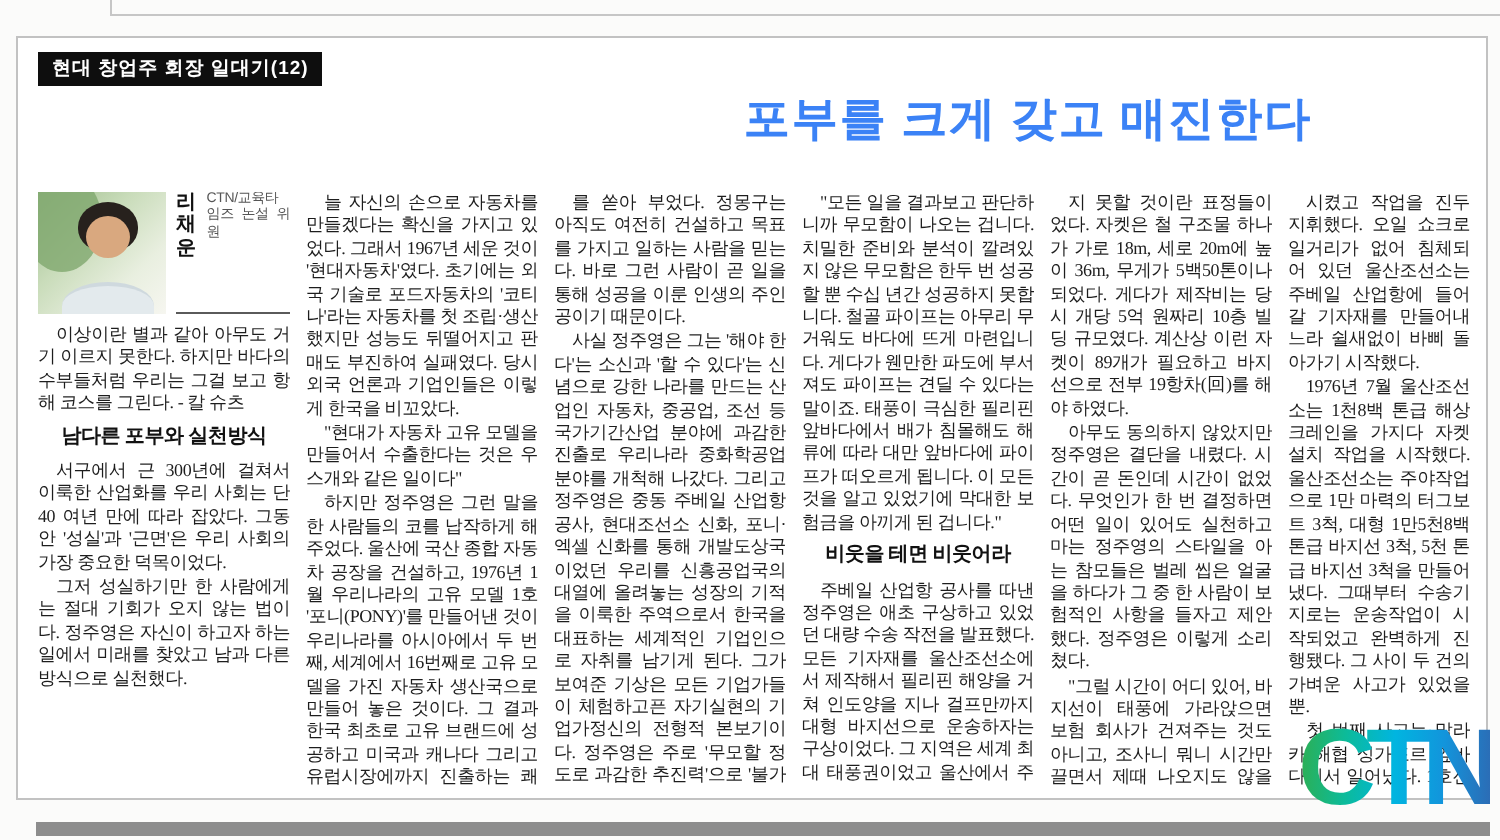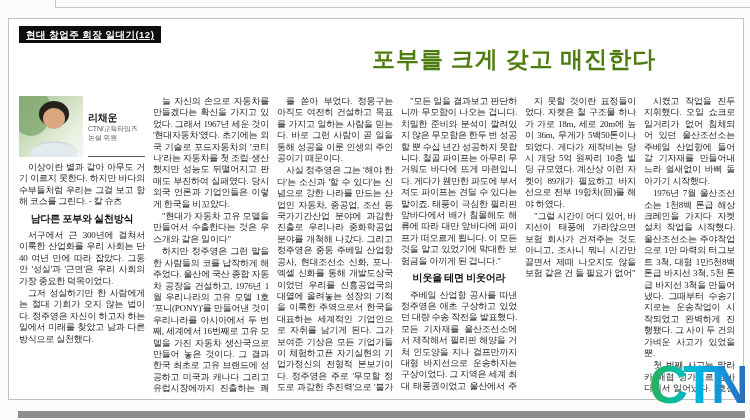--- a/index.html
+++ b/index.html
@@ -8,44 +8,44 @@
 
   .page { position:relative; width:750px; height:420px; background:#fbfbfa; overflow:hidden; }
 
   .top-tick { position:absolute; left:55px; top:0; width:1px; height:8px; background:#c6c6c6; }
   .top-rule { position:absolute; left:55px; top:7px; right:0; height:1px; background:#c6c6c6; }
 
   .article { position:absolute; left:8px; top:18px; width:736px; height:382px;
              border:1px solid #c2c2c2; background:#fff; }
 
   .tag { position:absolute; left:10px; top:7px; background:#0e0e0e; color:#fff;
-         font:bold 9.5px/1.2 "Liberation Sans",sans-serif; padding:3px 7px; letter-spacing:.5px;text-decoration:underline; }
+         font:bold 9.5px/1.2 "Liberation Sans",sans-serif; padding:3px 7px; letter-spacing:.5px; }
 
   .title { position:absolute; left:335px; top:27px; width:340px; margin:0; text-align:center;
-           font:bold 23px/1.2 "Liberation Serif",serif; color:#4d7c0f; letter-spacing:1px; }
+           font:bold 23px/1.2 "Liberation Serif",serif; color:#3b82f6; letter-spacing:1px; }
 
   .cols { position:absolute; left:10px; top:77px; width:716px; height:297px; display:flex; gap:8px; }
   .col { overflow:hidden; font-size:9px; line-height:11.4px; color:#1d1d1d;
          text-align:justify; letter-spacing:-.2px; }
   .col p { margin:0 0 1px; text-indent:9px; }
   .colhead { font-size:10px; font-weight:bold; text-align:center; margin:5px 0 6px; color:#111; }
 
   .author-card { display:flex; gap:5px; height:61px; margin-bottom:5px; }
   .photo { position:relative; flex:none; width:64px; height:61px; overflow:hidden;
            background:linear-gradient(135deg,#9dbd8c 0%,#c9dcba 38%,#e9efe0 72%,#f6f6f0 100%); }
   .photo .foliage { position:absolute; left:-8px; top:-10px; width:40px; height:50px;
                     border-radius:50%; background:#7fa86e; opacity:.8; }
   .photo .hair { position:absolute; left:20px; top:5px; width:30px; height:25px;
                  border-radius:50% 50% 46% 46%; background:#27211d; }
   .photo .face { position:absolute; left:24px; top:12px; width:22px; height:21px;
                  border-radius:50%; background:#d9a87f; }
   .photo .shirt { position:absolute; left:12px; bottom:-8px; width:46px; height:24px;
                   border-radius:50% 50% 0 0; background:#e3eaed; border-top:2px solid #cfd9de; }
-  .caption { flex:1; display:flex; flex-direction:column; justify-content:flex-end;
-             padding-bottom:14px; border-bottom:1.5px solid #5a5a5a; }
+  .caption { flex:1; display:flex; flex-direction:row; justify-content:flex-end;
+             padding-bottom:3px; border-bottom:1.5px solid #5a5a5a; }
   .a-name { font-weight:bold; font-size:10px; margin-bottom:2px; color:#111; }
   .a-role { font:7px/1.2 "Liberation Sans",sans-serif; color:#555; letter-spacing:-.2px; }
 
   .quote { margin-top:5px; }
 
   .ctn-logo { position:absolute; right:-2px; bottom:-12px; z-index:5;
               font:bold 54px/1 "Liberation Sans",sans-serif; letter-spacing:-5px;
               background:linear-gradient(92deg,#2fae4e 0%,#0cbb9a 25%,#00b5e0 50%,#1295dc 75%,#2c6cb5 100%);
               -webkit-background-clip:text; background-clip:text; color:transparent; }
 
@@ -102,20 +102,21 @@
 
       <div class="col" style="width:116px">
         <p>"모든 일을 결과보고 판단하니까 무모함이 나오는 겁니다. 치밀한 준비와 분석이 깔려있지 않은 무모함은 한두 번 성공할 뿐 수십 년간 성공하지 못합니다. 철골 파이프는 아무리 무거워도 바다에 뜨게 마련입니다. 게다가 웬만한 파도에 부서져도 파이프는 견딜 수 있다는 말이죠. 태풍이 극심한 필리핀 앞바다에서 배가 침몰해도 해류에 따라 대만 앞바다에 파이프가 떠오르게 됩니다. 이 모든 것을 알고 있었기에 막대한 보험금을 아끼게 된 겁니다."</p>
         <div class="colhead">비웃을 테면 비웃어라</div>
         <p>주베일 산업항 공사를 따낸 정주영은 애초 구상하고 있었던 대량 수송 작전을 발표했다. 모든 기자재를 울산조선소에서 제작해서 필리핀 해양을 거쳐 인도양을 지나 걸프만까지 대형 바지선으로 운송하자는 구상이었다. 그 지역은 세계 최대 태풍권이었고 울산에서 주베일까지는 1만 2천km로 경부고속도로를 15년 왕복하는 거리였다.</p>
 
       </div>
 
       <div class="col" style="width:111px">
         <p>지 못할 것이란 표정들이었다. 자켓은 철 구조물 하나가 가로 18m, 세로 20m에 높이 36m, 무게가 5백50톤이나 되었다. 게다가 제작비는 당시 개당 5억 원짜리 10층 빌딩 규모였다. 계산상 이런 자켓이 89개가 필요하고 바지선으로 전부 19항차(回)를 해야 하였다.</p>
+        <p>아무도 동의하지 않았지만 정주영은 결단을 내렸다. 시간이 곧 돈인데 시간이 없었다. 무엇인가 한 번 결정하면 어떤 일이 있어도 실천하고 마는 정주영의 스타일을 아는 참모들은 벌레 씹은 얼굴을 하다가 그 중 한 사람이 보험적인 사항을 들자고 제안했다. 정주영은 이렇게 소리쳤다.</p>
         <p>"그럴 시간이 어디 있어, 바지선이 태풍에 가라앉으면 보험 회사가 건져주는 것도 아니고, 조사니 뭐니 시간만 끌면서 제때 나오지도 않을 보험 같은 건 들 필요가 없어"</p>
 
       </div>
 
       <div class="col" style="width:91px">
         <p>시켰고 작업을 진두지휘했다. 오일 쇼크로 일거리가 없어 침체되어 있던 울산조선소는 주베일 산업항에 들어갈 기자재를 만들어내느라 쉴새없이 바삐 돌아가기 시작했다.</p>
         <p>1976년 7월 울산조선소는 1천8백 톤급 해상 크레인을 가지다 자켓 설치 작업을 시작했다. 울산조선소는 주야작업으로 1만 마력의 터그보트 3척, 대형 1만5천8백 톤급 바지선 3척, 5천 톤급 바지선 3척을 만들어 냈다. 그때부터 수송기지로는 운송작업이 시작되었고 완벽하게 진행됐다. 그 사이 두 건의 가벼운 사고가 있었을 뿐.</p>
         <p>첫 번째 사고는 말라카 해협 싱가포르 앞바다에서 일어났다. 1호선 바지선이 유조선과 충돌했는데 자켓 하나가 구부러진 사고였다. 두 번째는 대만 앞바다에서 태풍을 만나 자켓 한 쪽을 잃어버렸다가 나중에 대만 해안에서 되찾아온 사건이었다. 무모한 대양 운송작업을 비웃던 세계의 기업인들이 놀라서 혀를 내둘렀다. 현대는 울산에서 제작한 빔을 바지선으로 실어다가 사우디 현장에 미리 설치해놓았던 자켓 89개 사이사이에 단 5cm 이내의 오차로 완벽하게 끼워 넣는 데 성공, 전 세계를 깜짝 놀라게 했다.</p>
       </div>
 

